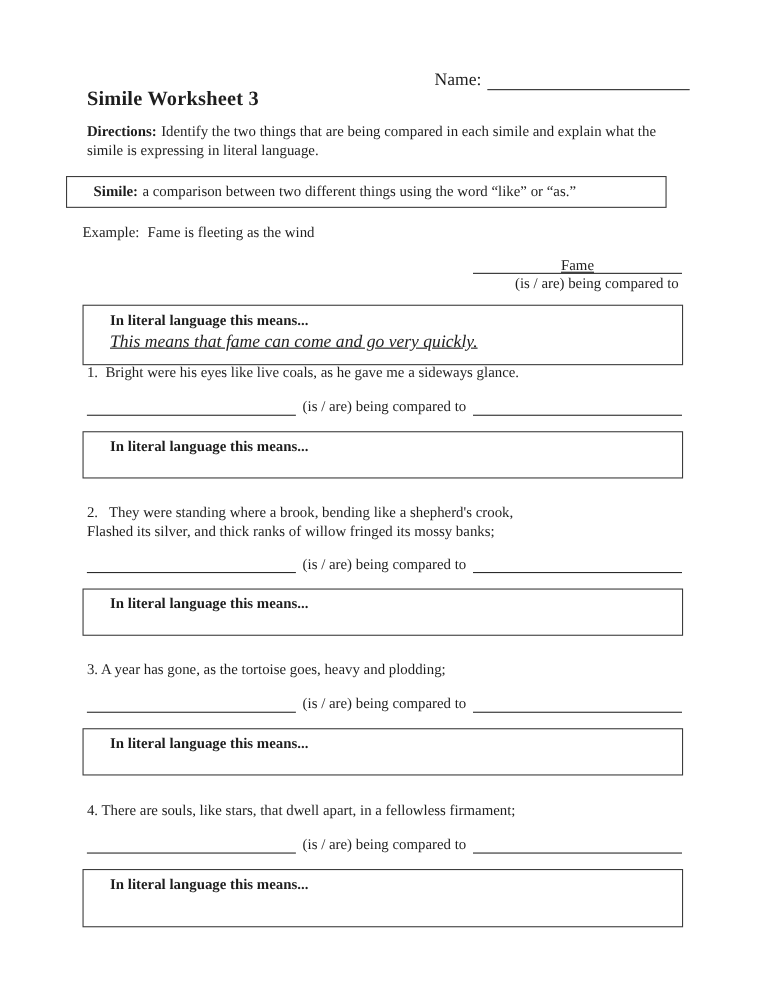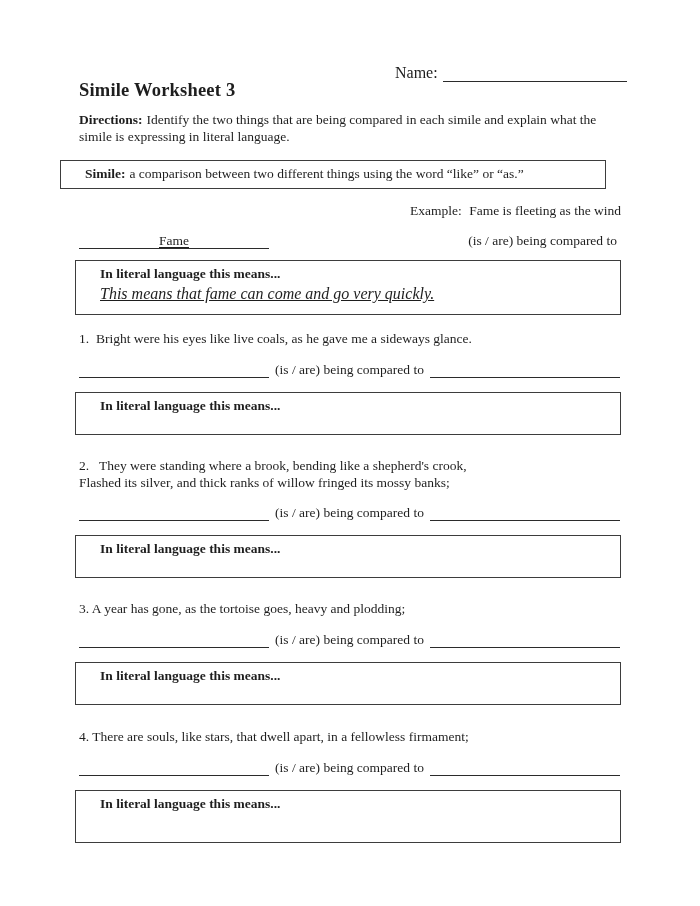--- a/index.html
+++ b/index.html
@@ -56,22 +56,22 @@
 
   .literal-box {
     border: 1.5px solid #3d3d3d;
     width: 546px;
     padding: 5px 24px;
   }
   .literal-prompt { font-weight: bold; }
 
   
   .example-section { position: absolute; left: 75px; top: 203px; width: 546px; }
-  .example-sentence { margin-left: 12px; white-space: pre-wrap; text-align: right; }
-  .example-section .compare-row { margin: 13px 0 0 4px; }
+  .example-sentence { margin-left: 0; white-space: pre-wrap; }
+  .example-section .compare-row { margin: 13px 0 0 4px; flex-direction: column; }
   .example-section .literal-box { margin-top: 11px; height: 55px; }
   .literal-answer {
     font-style: italic; font-size: 16px; margin-top: 3px; text-decoration: underline;
   }
 
   
   .question-section { position: absolute; left: 75px; width: 546px; }
   .q1 { top: 331px; } .q2 { top: 458px; } .q3 { top: 601px; } .q4 { top: 729px; }
   .question-text { margin-left: 4px; white-space: pre-wrap; line-height: 16.5px; }
   .question-section .compare-row { margin: 13px 0 0 4px; }

